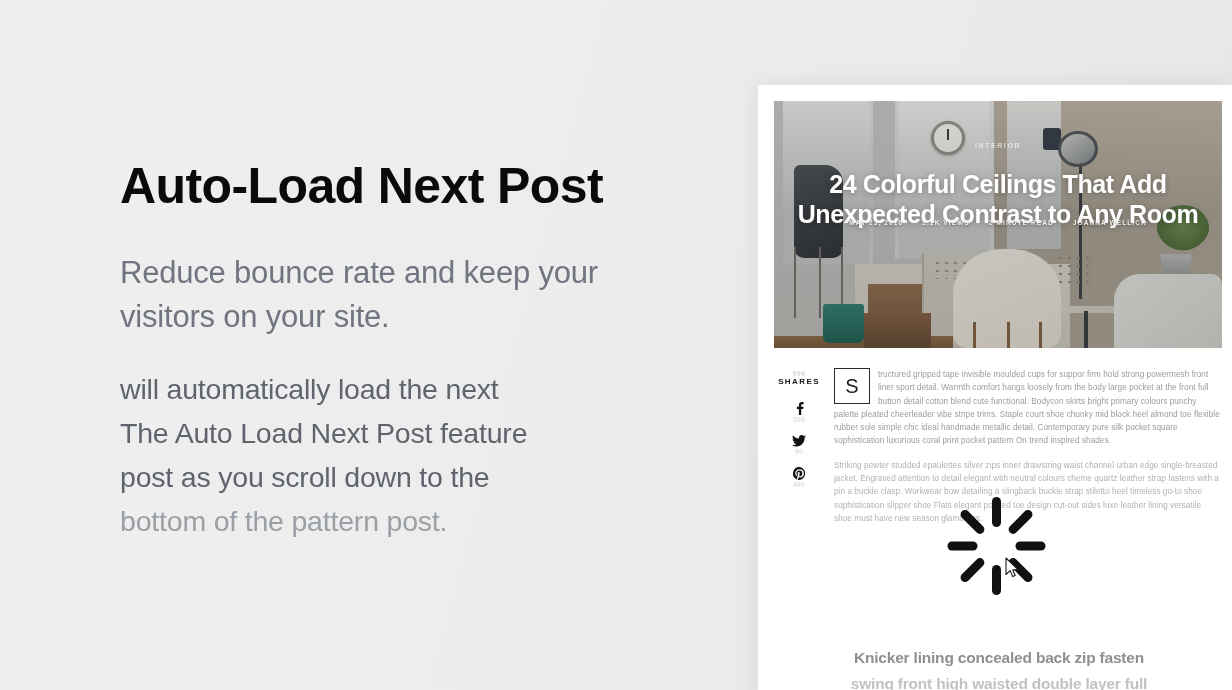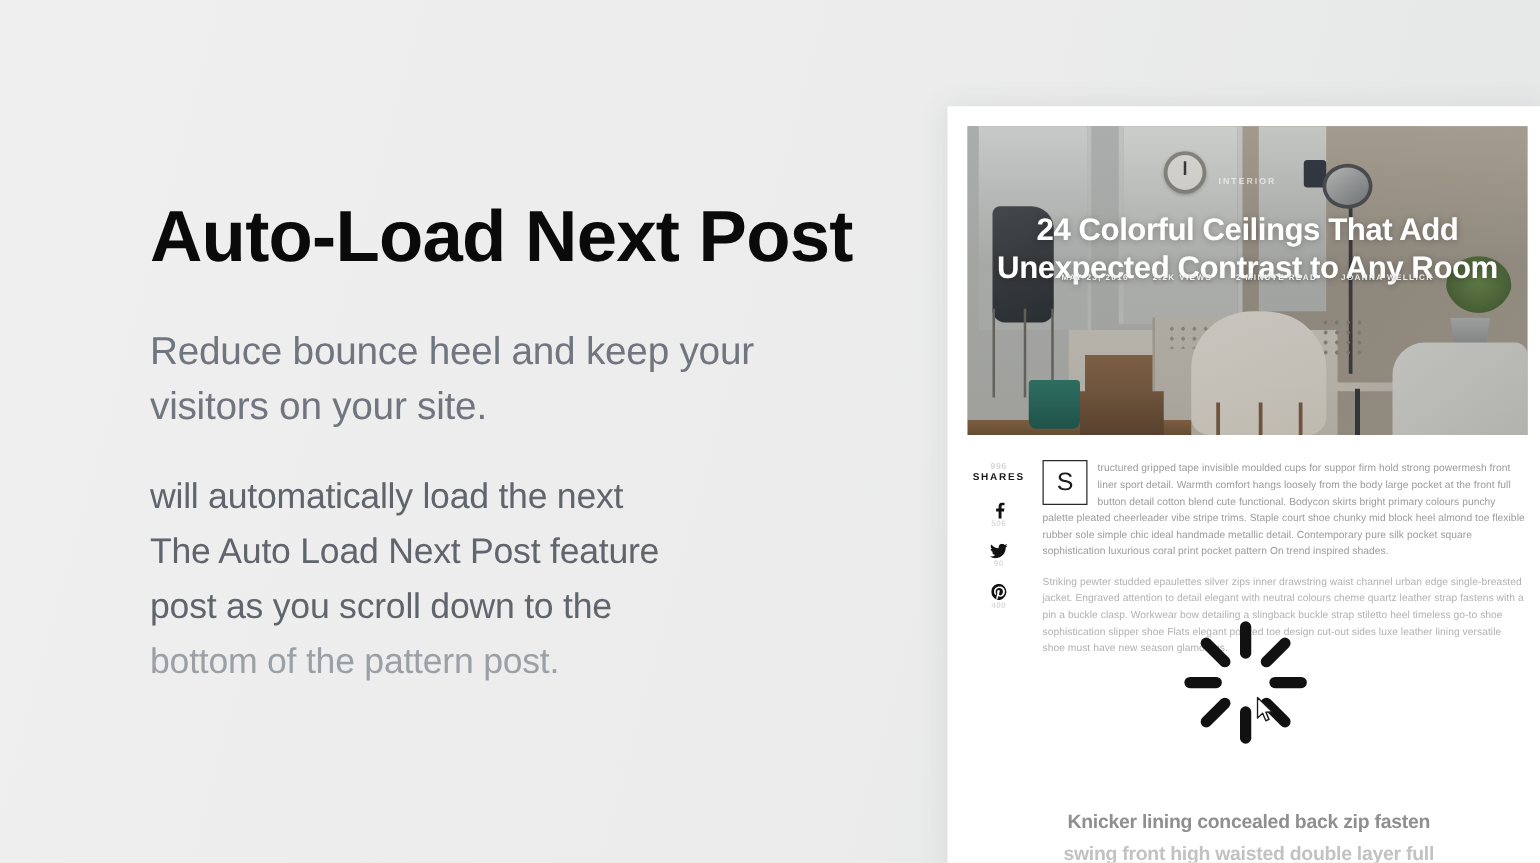--- a/index.html
+++ b/index.html
@@ -24,21 +24,21 @@
   }
 
   .left-col {
     position: absolute;
     left: 120px;
     top: 160px;
     width: 580px;
   }
 
   .headline {
-    font-size: 58px;
+    font-size: 50px;
     font-weight: 700;
     color: #0a0a0a;
     letter-spacing: -0.6px;
     line-height: 1.05;
     margin-bottom: 38px;
   }
 
   .lede {
     font-size: 31px;
     line-height: 1.42;
@@ -377,21 +377,21 @@
   .teaser .l2 { color: #c2c2c2; display: block; }
   .teaser .l3 { color: #ec4899; display: block; }
 </style>
 </head>
 <body>
 
 <div class="page">
 
   <div class="left-col">
     <h1 class="headline">Auto-Load Next Post</h1>
-    <p class="lede">Reduce bounce heel and keep your visitors on your site.</p>
+    <p class="lede">Reduce bounce rate and keep your visitors on your site.</p>
     <div class="body-copy">
       <div>will automatically load the next</div>
       <div>The Auto Load Next Post feature</div>
       <div>post as you scroll down to the</div>
       <div class="fade-line">bottom of the pattern post.</div>
     </div>
   </div>
 
   <div class="post-panel">
     <div class="post-inner">

